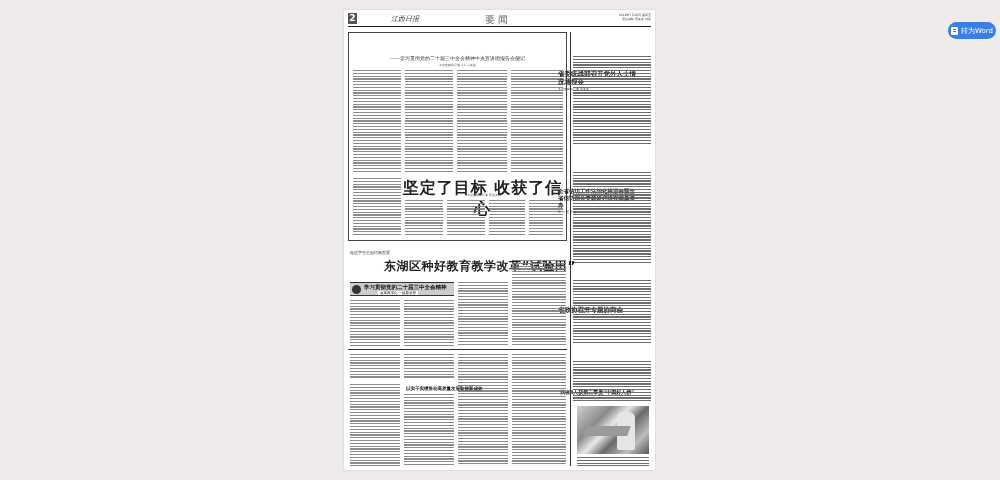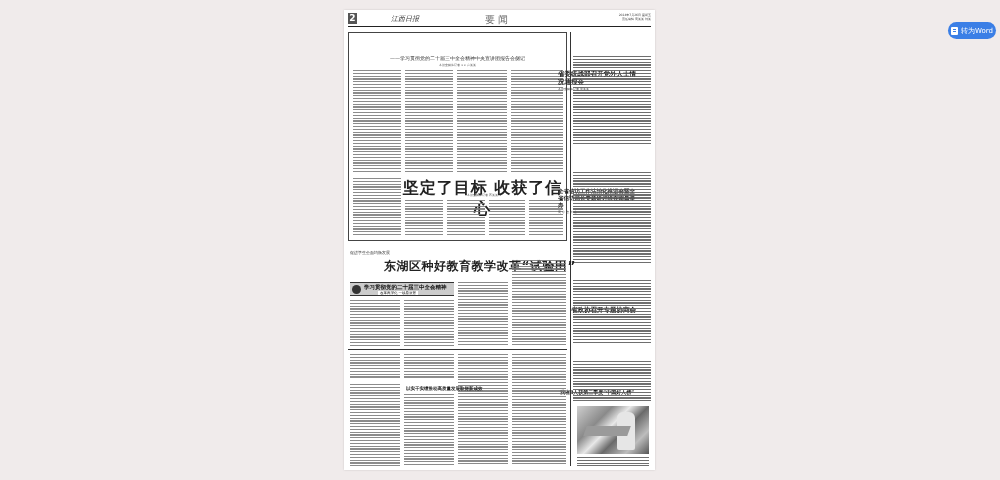--- a/index.html
+++ b/index.html
@@ -102,21 +102,21 @@
     <div class="rc-by">本报全媒体记者 黄某某</div>
   </div>
   <div class="txt dark" style="left:229px;top:46px;width:78px;height:88px;"></div>
 
   <div class="right-col" style="top:140px;">
     <div class="rc-head" style="font-size:5.5px;line-height:7px;">全省信访工作法治化推进会暨全省信访局长专题研讨班在南昌举办</div>
     <div class="rc-by">黄 小 志 欣 会</div>
   </div>
   <div class="txt dark" style="left:229px;top:162px;width:78px;height:92px;"></div>
 
-  <div class="right-col" style="top:258px;text-align:right;">
+  <div class="right-col" style="top:258px;text-align:left;">
     <div class="rc-head" style="font-size:6.5px;">省政协召开专题协商会</div>
   </div>
   <div class="txt dark" style="left:229px;top:270px;width:78px;height:64px;"></div>
 
   <div class="right-col" style="top:340px;text-align:center;">
     <div class="rc-head" style="font-size:5px;">我省8人获第二季度“中国好人榜”</div>
   </div>
   <div class="txt dark" style="left:229px;top:351px;width:78px;height:42px;"></div>
 
   <div class="photo"></div>

